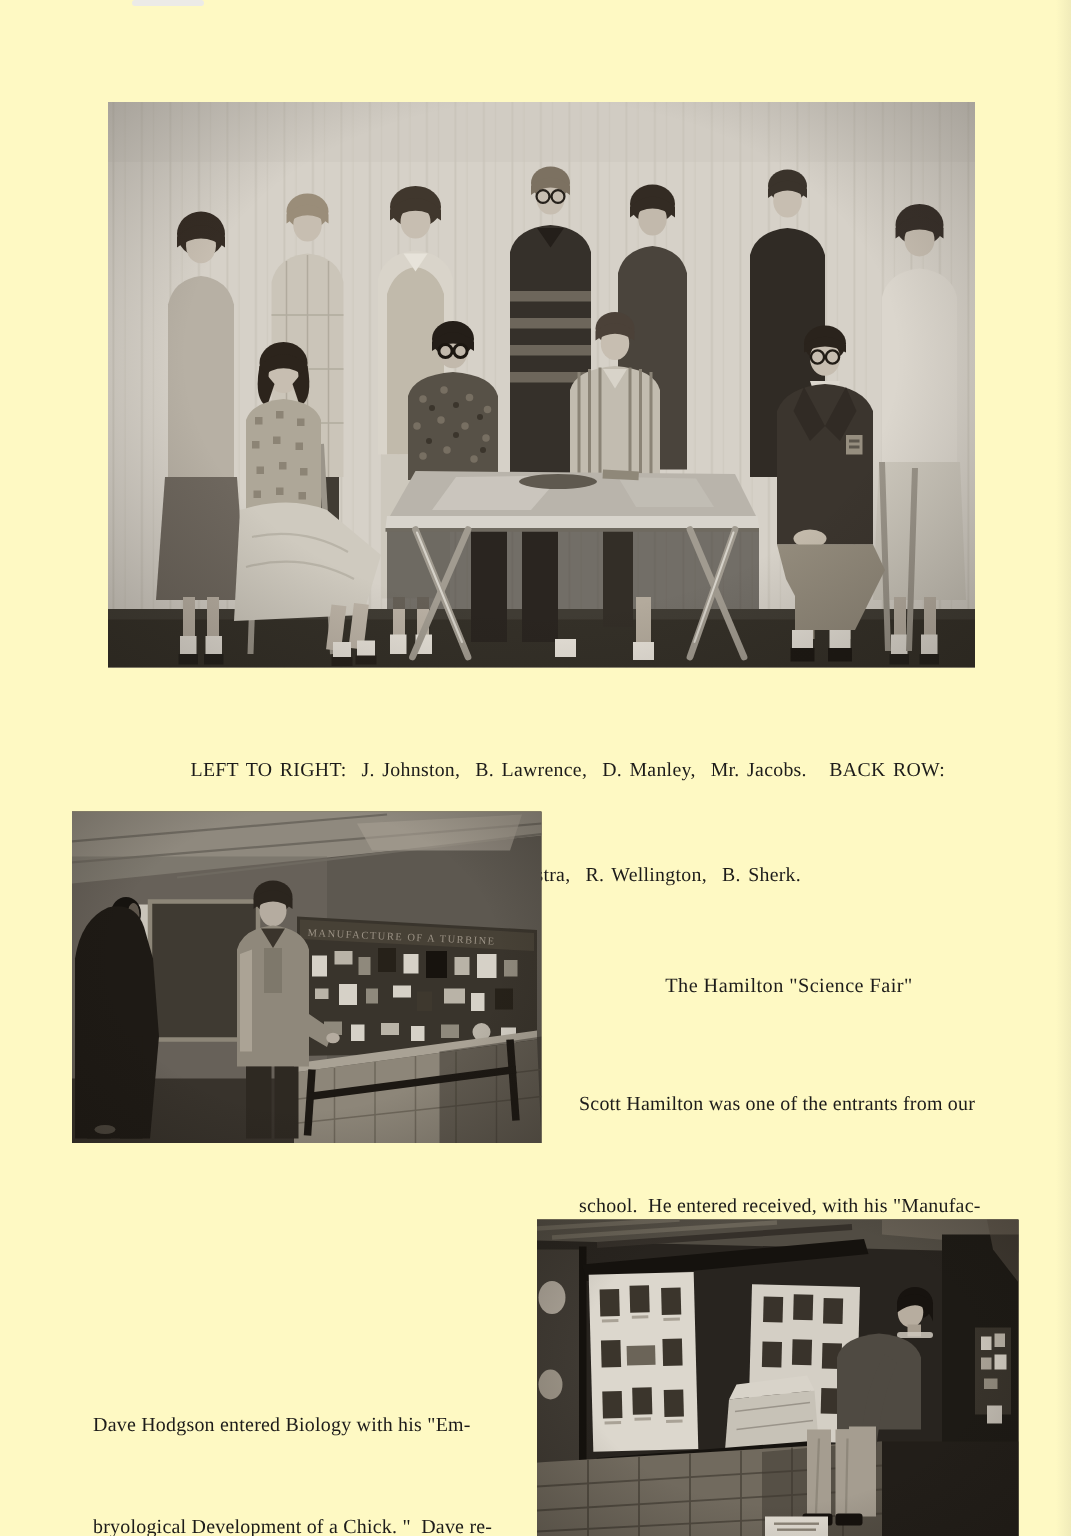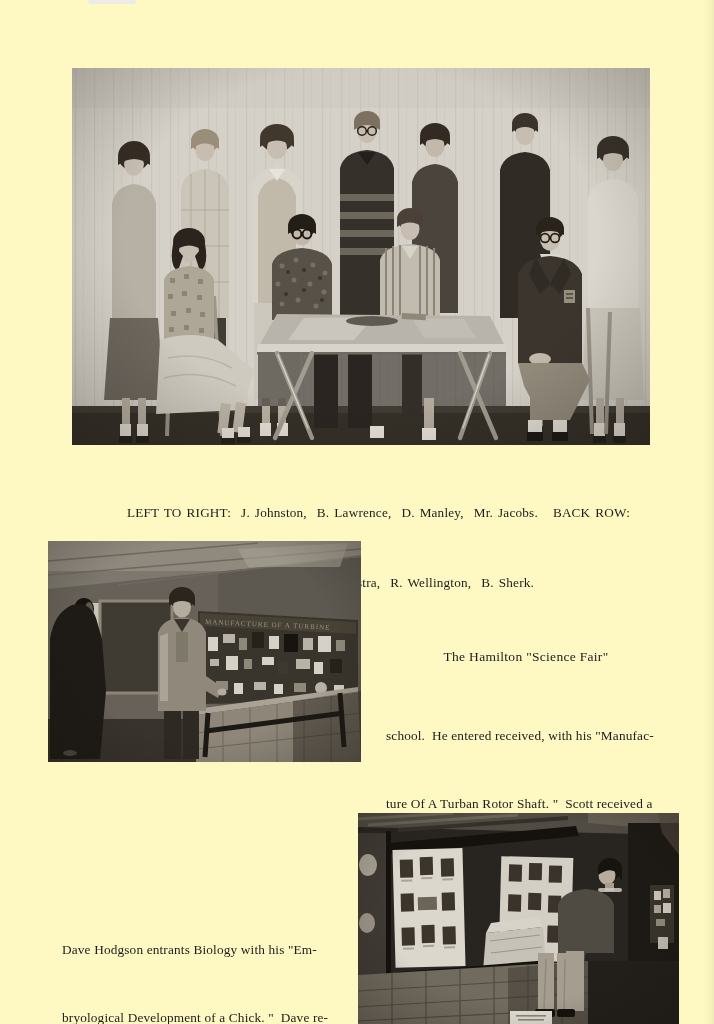--- a/index.html
+++ b/index.html
@@ -381,27 +381,28 @@
         <rect x="10" y="150" width="16" height="68" fill="#1e1a15"></rect>
           <rect x="32" y="150" width="15" height="68" fill="#1e1a15"></rect>
         <ellipse cx="22" cy="212" rx="7" ry="3" fill="#6e675c" opacity=".6"></ellipse>
       </g>
     </svg>
     <div class="vig"></div>
   </figure>
 
   <section class="hamilton">
     <div class="heading">The Hamilton "Science Fair"</div>
+    <div>Scott Hamilton was one of the entrants from our</div>
     <div>school.  He entered received, with his "Manufac-</div>
     <div>ture Of A Turban Rotor Shaft. "  Scott received a</div>
     <div>first in his classification.</div>
   </section>
 
   <section class="hodgson">
-    <div>Dave Hodgson entrants Biology with his "Em-</div>
+    <div>Dave Hodgson entered Biology with his "Em-</div>
     <div>bryological Development of a Chick. "  Dave re-</div>
     
   </section>
 
   <figure class="photo photo-dave">
     <svg viewBox="0 0 321 211">
       <rect width="321" height="211" fill="#28241f"></rect>
       <polygon points="0,0 321,0 321,22 0,14" fill="#514c43"></polygon>
       <g stroke="#6a6458" stroke-width="3">
         <line x1="10" y1="12" x2="160" y2="2"></line>

